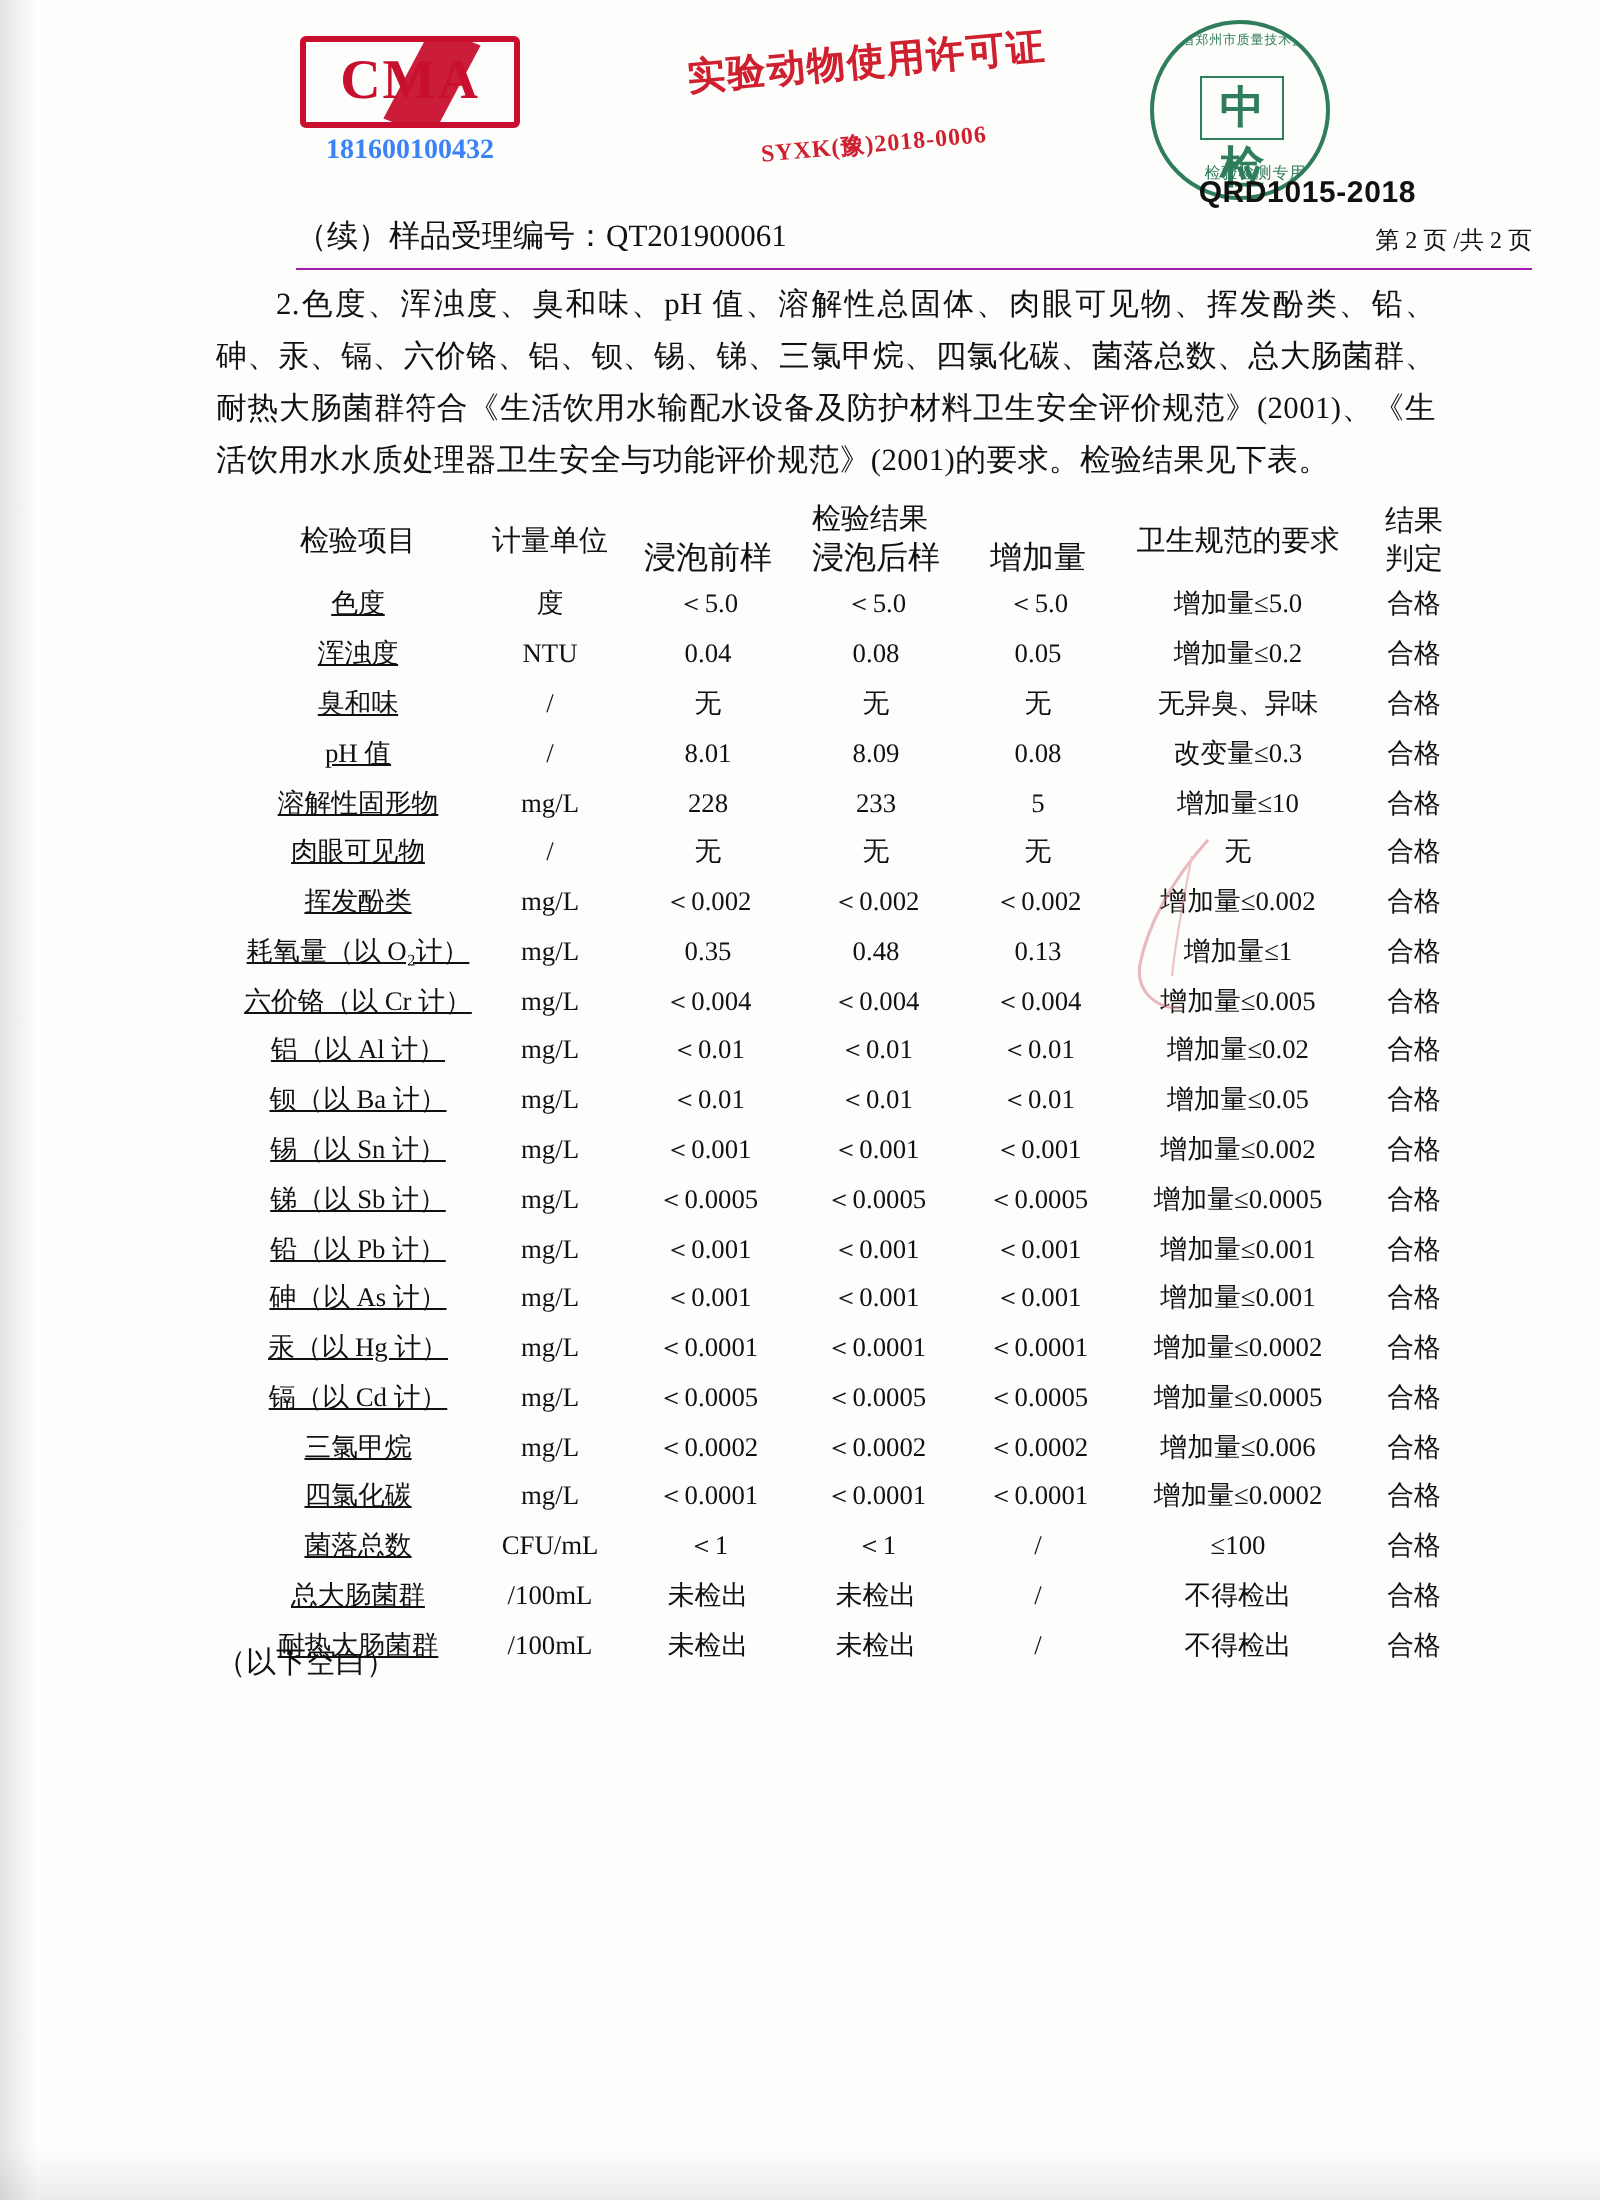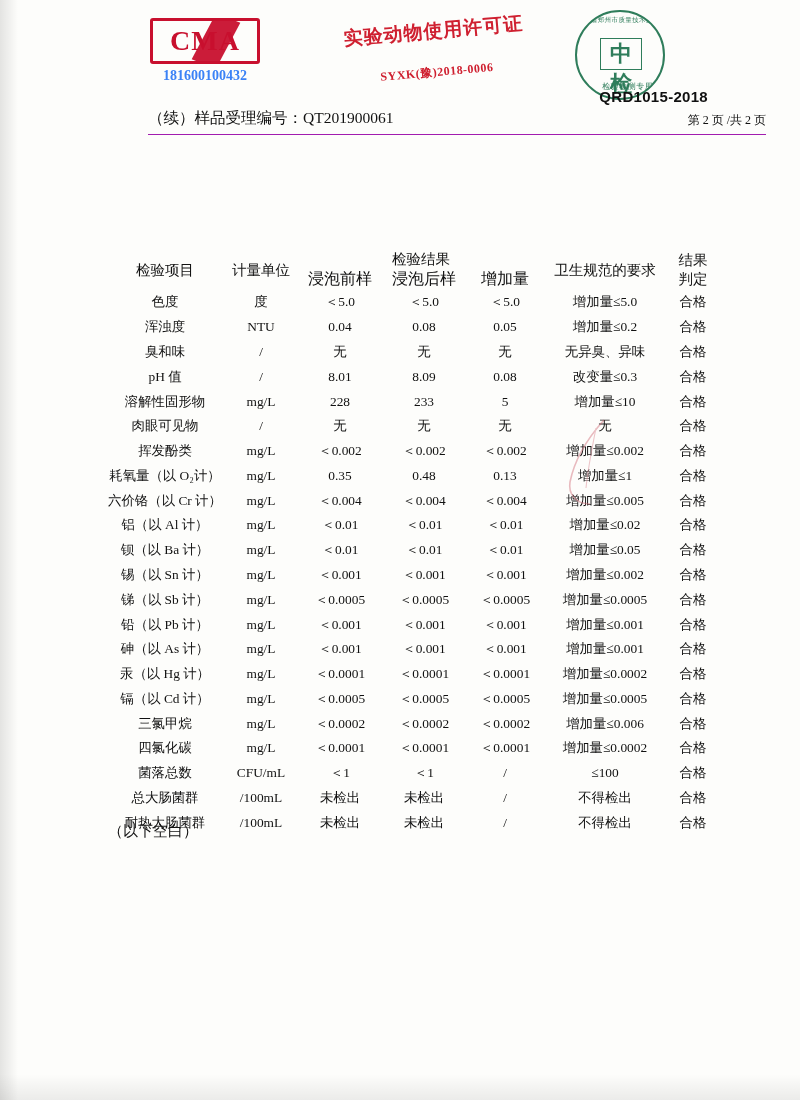--- a/index.html
+++ b/index.html
@@ -175,21 +175,21 @@
     font-size: 15.4px;
     line-height: 26px;
     text-align: justify;
     text-indent: 30px;
     letter-spacing: 0.2px;
   }
 
   
   .table-wrap {
     position: absolute;
-    left: 106px;
+    left: 120px;
     top: 250px;
     width: 614px;
   }
   table.report {
     border-collapse: collapse;
     width: 614px;
     font-size: 13.6px;
   }
   table.report th, table.report td {
     padding: 0;
@@ -206,21 +206,21 @@
     font-size: 16px;
     font-weight: normal;
     padding: 2px 0 5px;
   }
   .line-top td, .line-top th { border-top: 1.6px solid #222; }
   .line-bot td, .line-bot th { border-bottom: 1.6px solid #222; }
   tr.datarow td {
     padding: 3.4px 0;
     font-size: 13.4px;
   }
-  td.c-item { width: 118px; }
+  td.c-item { width: 118px; text-decoration: underline; }
   td.c-unit { width: 74px; font-family: "Liberation Serif", serif; font-size: 12.6px; }
   td.c-r1   { width: 84px; }
   td.c-r2   { width: 84px; }
   td.c-r3   { width: 78px; }
   td.c-req  { width: 122px; }
   td.c-jud  { width: 54px; font-family: Liberation Serif, serif; }
   .res-group-label { border-bottom: 1px solid #222; }
   .tail-note {
     position: absolute;
     left: 108px;
@@ -276,20 +276,21 @@
     <div class="doc-code">QRD1015-2018</div>
   </div>
 
   <div class="subheader">
     <div class="left">
       <span>（续）样品受理编号：</span><span>QT201900061</span>
     </div>
     <div class="right">第 2 页 /共 2 页</div>
   </div>
 
+  <div class="para">2.色度、浑浊度、臭和味、pH 值、溶解性总固体、肉眼可见物、挥发酚类、铅、砷、汞、镉、六价铬、铝、钡、锡、锑、三氯甲烷、四氯化碳、菌落总数、总大肠菌群、耐热大肠菌群符合《生活饮用水输配水设备及防护材料卫生安全评价规范》(2001)、《生活饮用水水质处理器卫生安全与功能评价规范》(2001)的要求。检验结果见下表。</div>
 
   <div class="table-wrap">
     <table class="report">
       <thead>
         <tr class="hdr-top line-top">
           <th rowspan="2">检验项目</th>
           <th rowspan="2">计量单位</th>
           <th colspan="3" class="res-group-label">检验结果</th>
           <th rowspan="2">卫生规范的要求</th>
           <th rowspan="2">

